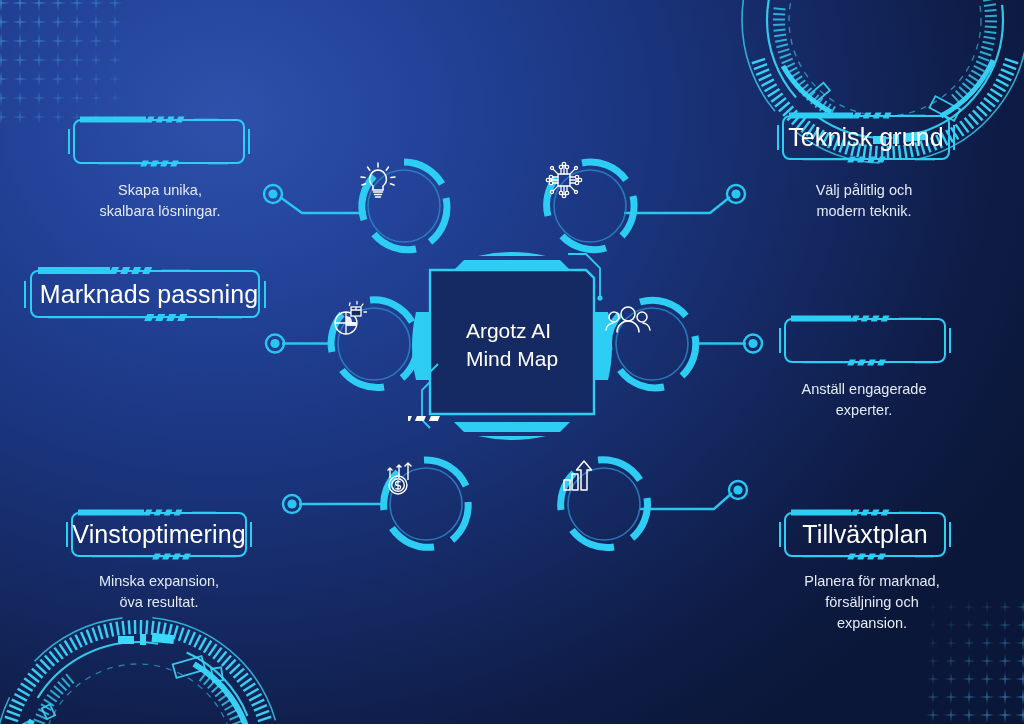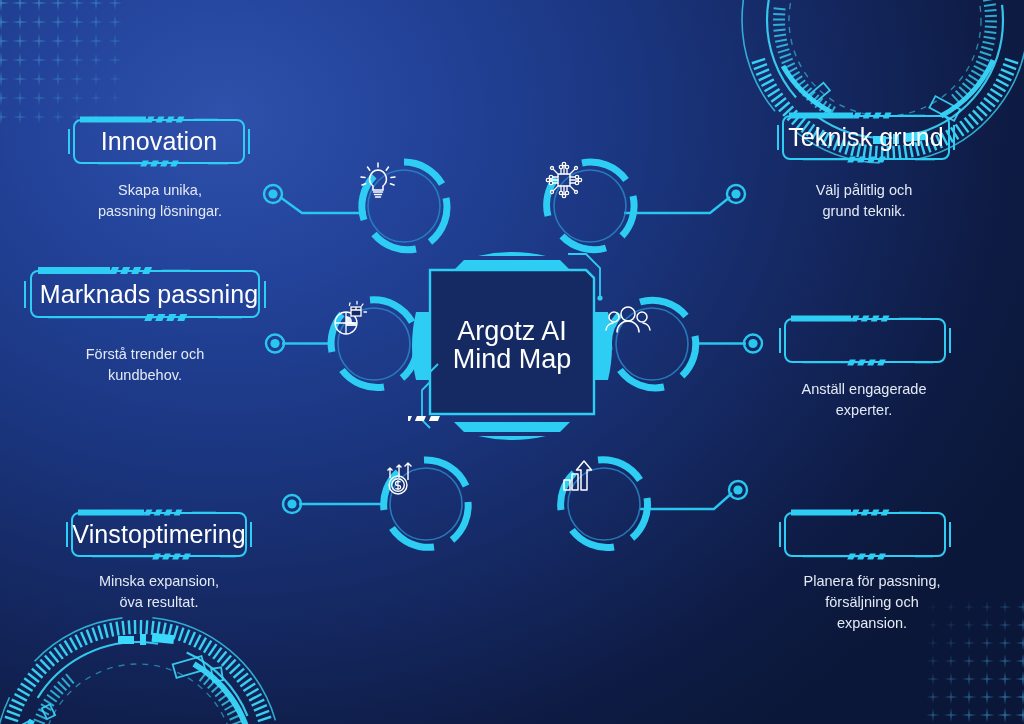--- a/index.html
+++ b/index.html
@@ -78,21 +78,21 @@
   
   #center-node {
     position:absolute;
     left:434px; top:272px;
     width:156px; height:146px;
   }
   #center-node .cframe { position:absolute; left:-26px; top:-22px; }
   #center-title {
     position:absolute; left:0; top:0; width:156px; height:146px;
     display:flex; flex-direction:column; align-items:center; justify-content:center;
-    color:#ffffff; font-size:27px; line-height:28px; text-align:center;
+    color:#ffffff; font-size:21px; line-height:28px; 
     white-space:pre-line; z-index:3;
   }
 </style>
 </head>
 <body>
 
 <div id="stage">
 
   <div class="sparkles" id="sparkles-tl" style="left:-6px; top:-4px; width:130px; height:130px;">
       <div class="sp" style="left: 0px; top: 0px; opacity: 0.8; transform: scale(1.25);"></div>
@@ -705,24 +705,23 @@
       <path d="M 126 6.5 L 150 6.5" stroke="#2ecdf3" stroke-width="1.6"></path>
       <path d="M 30 50.5 L 86 50.5" stroke="#2ecdf3" stroke-width="1.6"></path>
       <g fill="#2ecdf3">
         <rect x="96" y="47.5" width="6" height="6" transform="skewX(-24)"></rect>
         <rect x="106" y="47.5" width="6" height="6" transform="skewX(-24)"></rect>
         <rect x="116" y="47.5" width="6" height="6" transform="skewX(-24)"></rect>
         <rect x="126" y="47.5" width="6" height="6" transform="skewX(-24)"></rect>
       </g>
       <path d="M 140 50.5 L 160 50.5" stroke="#2ecdf3" stroke-width="1.6"></path>
     </svg>
-    <span class="txt">Innovation</span>
   </div>
   <div class="desc" style="left:60px; top:180px; width:200px;">Skapa unika,
-passning lösningar.</div>
+skalbara lösningar.</div>
 
   <div class="labelbox" style="left:777px; top:109px; width:178px; height:57px;">
     <svg class="frame" width="178" height="57" viewBox="0 0 178 57">
       <rect x="6" y="7" width="166" height="43" rx="7" fill="none" stroke="#2ecdf3" stroke-width="2"></rect>
       <path d="M 1 16 L 1 41" stroke="#2ecdf3" stroke-width="2" fill="none"></path>
       <path d="M 177 16 L 177 41" stroke="#2ecdf3" stroke-width="2" fill="none"></path>
       <rect x="12" y="3.5" width="64" height="6" fill="#2ecdf3"></rect>
       <g fill="#2ecdf3">
         <rect x="80" y="3.5" width="6" height="6" transform="skewX(-24)"></rect>
         <rect x="90" y="3.5" width="6" height="6" transform="skewX(-24)"></rect>
@@ -735,21 +734,21 @@
         <rect x="94" y="47.5" width="6" height="6" transform="skewX(-24)"></rect>
         <rect x="104" y="47.5" width="6" height="6" transform="skewX(-24)"></rect>
         <rect x="114" y="47.5" width="6" height="6" transform="skewX(-24)"></rect>
         <rect x="124" y="47.5" width="6" height="6" transform="skewX(-24)"></rect>
       </g>
       <path d="M 138 50.5 L 158 50.5" stroke="#2ecdf3" stroke-width="1.6"></path>
     </svg>
     <span class="txt">Teknisk grund</span>
   </div>
   <div class="desc" style="left:764px; top:180px; width:200px;">Välj pålitlig och
-grund teknik.</div>
+modern teknik.</div>
 
   <div class="labelbox" style="left:24px; top:263px; width:250px; height:62px;">
     <svg class="frame" width="242" height="62" viewBox="0 0 242 62">
       <rect x="7" y="8" width="228" height="46" rx="7" fill="none" stroke="#2ecdf3" stroke-width="2"></rect>
       <path d="M 1 18 L 1 45" stroke="#2ecdf3" stroke-width="2" fill="none"></path>
       <path d="M 241 18 L 241 45" stroke="#2ecdf3" stroke-width="2" fill="none"></path>
       <rect x="14" y="4" width="72" height="7" fill="#2ecdf3"></rect>
       <g fill="#2ecdf3">
         <rect x="90" y="4" width="7" height="7" transform="skewX(-24)"></rect>
         <rect x="101" y="4" width="7" height="7" transform="skewX(-24)"></rect>
@@ -761,22 +760,20 @@
       <g fill="#2ecdf3">
         <rect x="146" y="51" width="7" height="7" transform="skewX(-24)"></rect>
         <rect x="157" y="51" width="7" height="7" transform="skewX(-24)"></rect>
         <rect x="168" y="51" width="7" height="7" transform="skewX(-24)"></rect>
         <rect x="179" y="51" width="7" height="7" transform="skewX(-24)"></rect>
       </g>
       <path d="M 194 54.5 L 218 54.5" stroke="#2ecdf3" stroke-width="1.6"></path>
     </svg>
     <span class="txt">Marknads passning</span>
   </div>
-  <div class="desc" style="left:45px; top:344px; width:200px;">Förstå trender och
-kundbehov.</div>
 
   <div class="labelbox" style="left:779px; top:312px; width:172px; height:57px;">
     <svg class="frame" width="172" height="57" viewBox="0 0 172 57">
       <rect x="6" y="7" width="160" height="43" rx="7" fill="none" stroke="#2ecdf3" stroke-width="2"></rect>
       <path d="M 1 16 L 1 41" stroke="#2ecdf3" stroke-width="2" fill="none"></path>
       <path d="M 171 16 L 171 41" stroke="#2ecdf3" stroke-width="2" fill="none"></path>
       <rect x="12" y="3.5" width="60" height="6" fill="#2ecdf3"></rect>
       <g fill="#2ecdf3">
         <rect x="76" y="3.5" width="6" height="6" transform="skewX(-24)"></rect>
         <rect x="86" y="3.5" width="6" height="6" transform="skewX(-24)"></rect>
@@ -839,18 +836,19 @@
       <path d="M 120 6.5 L 142 6.5" stroke="#2ecdf3" stroke-width="1.6"></path>
       <path d="M 24 50.5 L 82 50.5" stroke="#2ecdf3" stroke-width="1.6"></path>
       <g fill="#2ecdf3">
         <rect x="92" y="47.5" width="6" height="6" transform="skewX(-24)"></rect>
         <rect x="102" y="47.5" width="6" height="6" transform="skewX(-24)"></rect>
         <rect x="112" y="47.5" width="6" height="6" transform="skewX(-24)"></rect>
         <rect x="122" y="47.5" width="6" height="6" transform="skewX(-24)"></rect>
       </g>
       <path d="M 136 50.5 L 154 50.5" stroke="#2ecdf3" stroke-width="1.6"></path>
     </svg>
-  </div>
-  <div class="desc" style="left:764px; top:571px; width:216px;">Planera för passning,
+    <span class="txt">Tillväxtplan</span>
+  </div>
+  <div class="desc" style="left:764px; top:571px; width:216px;">Planera för marknad,
 försäljning och
 expansion.</div>
 
 </div>
 
 </body></html>

